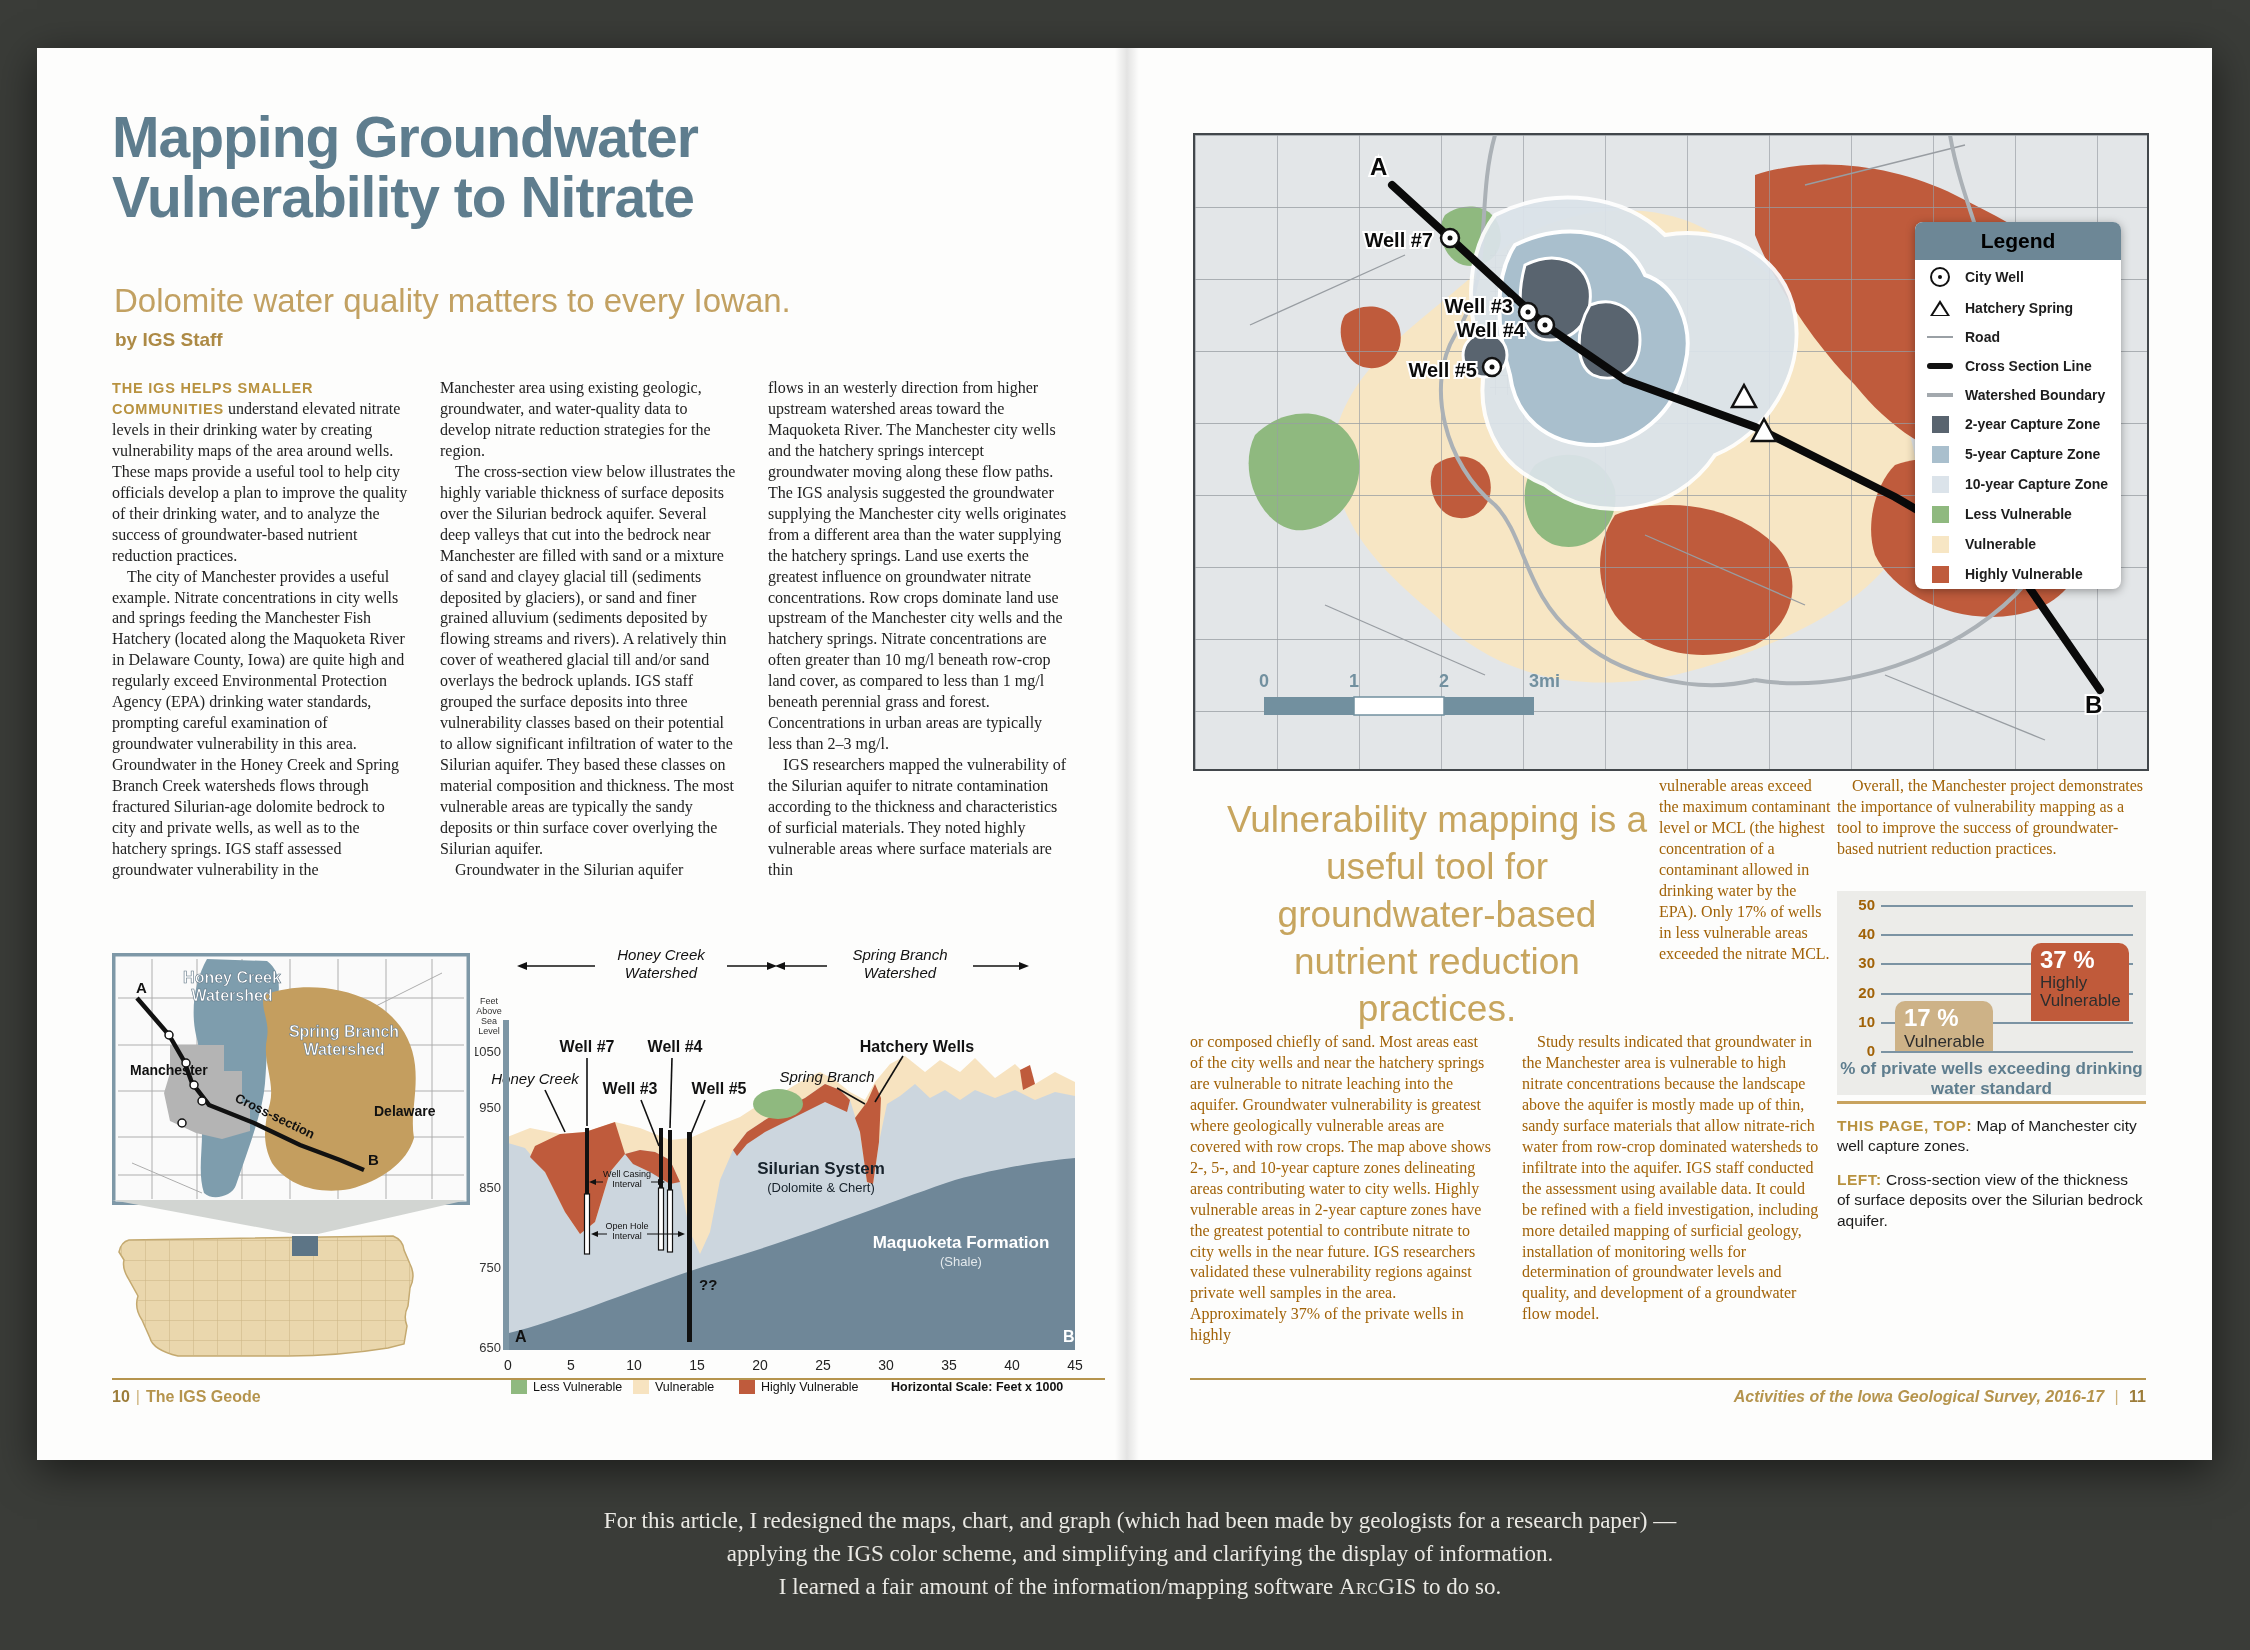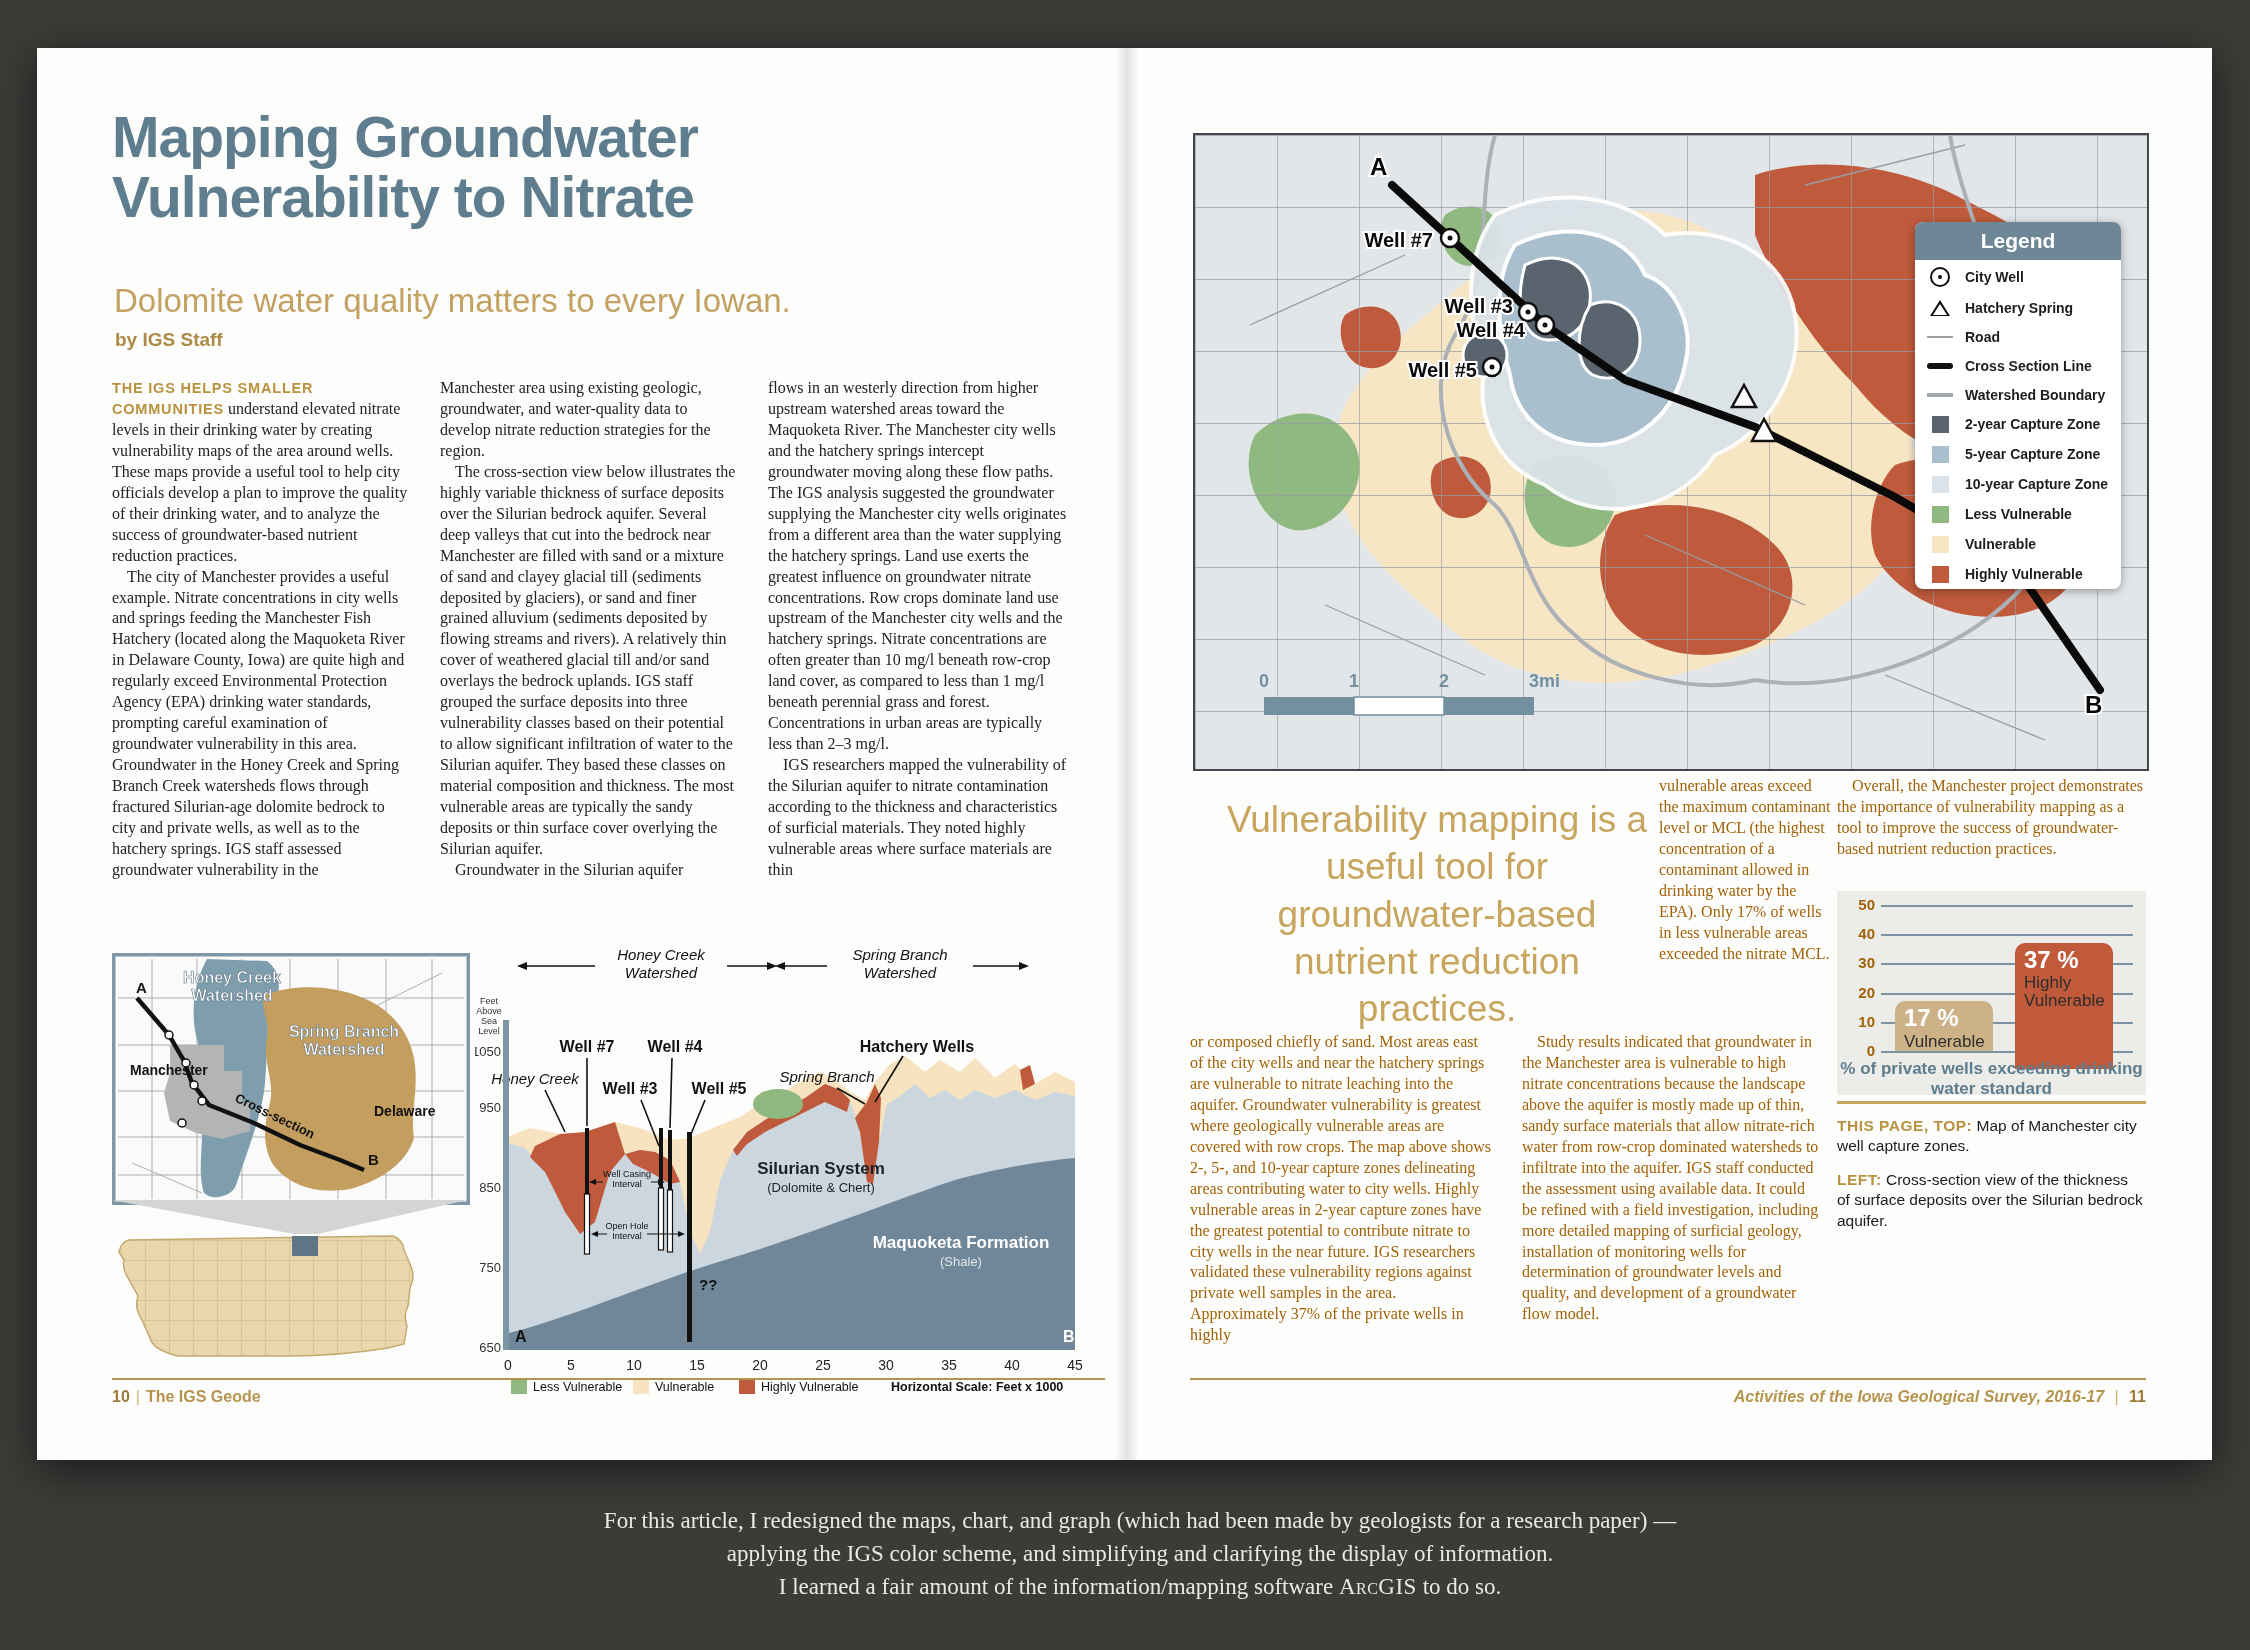--- a/index.html
+++ b/index.html
@@ -19,21 +19,21 @@
   .pgfoot{position:absolute;top:1340px;font-size:16px;font-weight:bold;color:#b5944d;}
   .pgfoot .sep{color:#cdb27a;font-weight:normal;padding:0 6px;}
   .pgfoot .num{color:#9c7c39;}
   
   .wmap{position:absolute;left:75px;top:905px;}
   .iowa{position:absolute;left:60px;top:1152px;}
   .xsec{position:absolute;left:438px;top:884px;}
   .bigmap{position:absolute;left:1156px;top:85px;border:2px solid #42474b;}
   
   .legend{position:absolute;left:1878px;top:174px;width:206px;background:#fff;border-radius:8px;box-shadow:0 2px 10px rgba(0,0,0,.35);overflow:hidden;}
-  .legend-hd{background:#6d8796;color:#ffffff;font-weight:bold;font-size:21px;text-align:center;padding:7px 0;}
+  .legend-hd{background:#6d8796;color:#000000;font-weight:bold;font-size:21px;text-align:center;padding:7px 0;}
   .lg-row{display:flex;align-items:center;gap:10px;padding:6.5px 10px;}
   .lg-row span.lbl{font-size:14px;font-weight:bold;color:#1d1d1d;}
   .lg-sym{width:30px;display:flex;justify-content:center;align-items:center;flex:0 0 30px;}
   .sym-citywell{width:16px;height:16px;border:2px solid #111;border-radius:50%;position:relative;}
   .sym-citywell::after{content:"";position:absolute;left:6px;top:6px;width:4px;height:4px;background:#111;border-radius:50%;}
   .sym-spring{width:0;height:0;border-left:10px solid transparent;border-right:10px solid transparent;border-bottom:16px solid #111;position:relative;}
   .sym-spring::after{content:"";position:absolute;left:-7px;top:4px;width:0;height:0;border-left:7px solid transparent;border-right:7px solid transparent;border-bottom:11px solid #fff;}
   .sym-road{width:26px;height:2px;background:#9aa0a5;}
   .sym-xline{width:26px;height:6px;background:#111;border-radius:3px;}
   .sym-wbound{width:26px;height:4px;background:#a3a9ae;}
@@ -473,21 +473,21 @@
         <div class="grid" style="top: 72.4px;"></div>
         <div class="ytick" style="top: 63.4px;">30</div>
         <div class="grid" style="top: 43.2px;"></div>
         <div class="ytick" style="top: 34.2px;">40</div>
         <div class="grid" style="top: 14px;"></div>
         <div class="ytick" style="top: 5px;">50</div>
         <div class="bar" style="left: 58px; width: 98px; top: 110.36px; height: 49.64px; background: rgb(205, 178, 135);">
           <span class="pct">17 %</span>
           <span class="cat">Vulnerable</span>
         </div>
-        <div class="bar" style="left: 178px; width: 98px; top: 51.96px; height: 126px; background: rgb(192, 90, 58);">
+        <div class="bar" style="left: 194px; width: 98px; top: 51.96px; height: 78px; background: rgb(192, 90, 58);">
           <span class="pct">37 %</span>
           <span class="cat">Highly Vulnerable</span>
         </div>
       </div>
     <div class="chart-title">% of private wells exceeding drinking water standard</div>
   </div>
   <div class="chart-rule"></div>
 
   <div class="captions">
     <p><span class="cap-lead">THIS PAGE, TOP:</span><span> Map of Manchester city well capture zones.</span></p>

